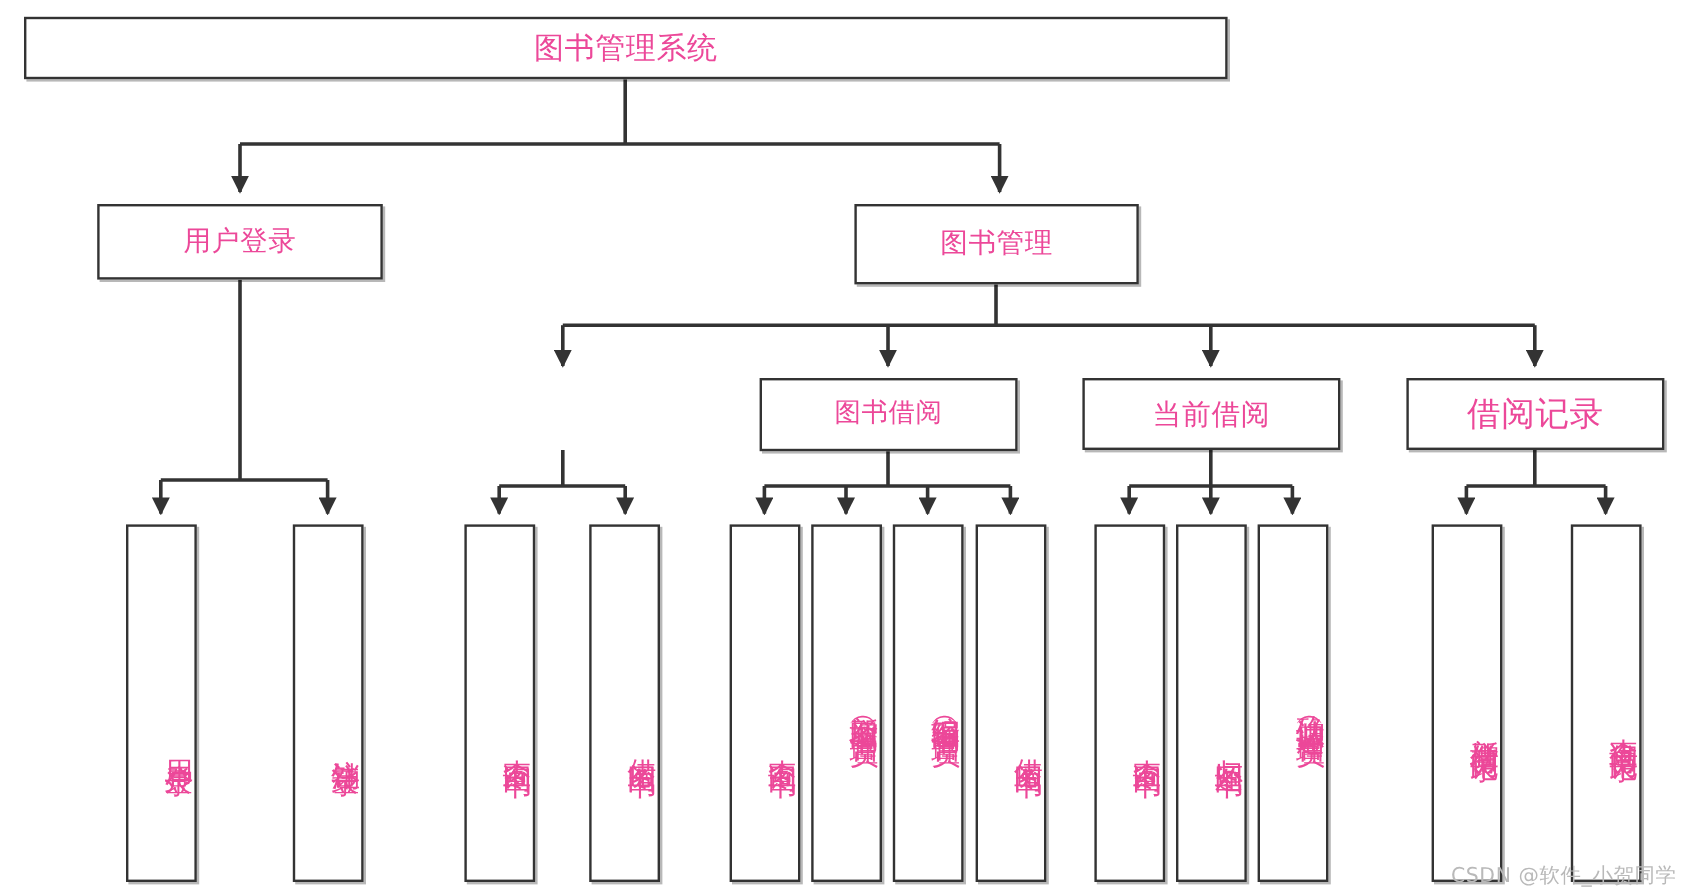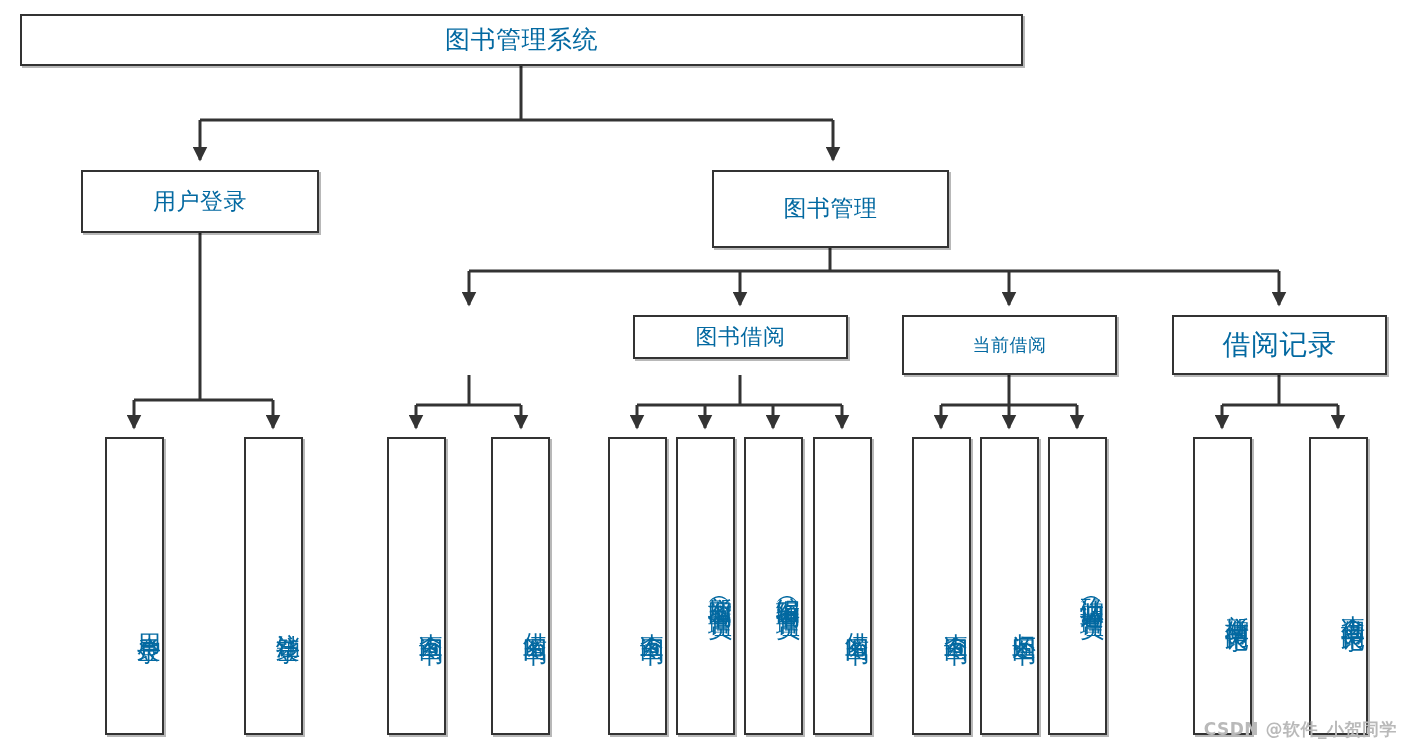--- a/index.html
+++ b/index.html
@@ -26,21 +26,21 @@
   }
   .node {
     position: absolute;
     box-sizing: border-box;
     background: #ffffff;
     border: 2px solid #333333;
     box-shadow: 2px 2px 0 rgba(0,0,0,0.28);
     display: flex;
     align-items: center;
     justify-content: center;
-    color: #0369a1;
+    color: #ec4899;
     z-index: 3;
   }
   .node.horizontal {
     writing-mode: horizontal-tb;
   }
   .node.vertical {
     writing-mode: vertical-rl;
     text-orientation: upright;
     align-items: flex-start;
     justify-content: center;
@@ -56,21 +56,20 @@
   }
   .watermark {
     position: absolute;
     right: 8px;
     bottom: 6px;
     font-size: 17px;
     color: #b9b9b9;
     letter-spacing: 0.5px;
     z-index: 5;
     white-space: nowrap;
-    font-weight: bold;
   }
 </style>
 </head>
 <body>
 
 <div id="canvas">
 
   <svg id="edges" viewBox="0 0 1405 747" xmlns="http://www.w3.org/2000/svg">
     <defs>
       <marker id="arrow" viewBox="0 0 10 10" refX="9" refY="5" markerWidth="5" markerHeight="5" orient="auto-start-reverse">
@@ -122,30 +121,30 @@
   </svg>
 
   <div class="node horizontal" style="left:20px; top:14px; width:1003px; height:52px; font-size:25px;">
     <span class="node-label">图书管理系统</span>
   </div>
 
   <div class="node horizontal" style="left:81px; top:170px; width:238px; height:63px; font-size:23px;">
     <span class="node-label">用户登录</span>
   </div>
 
-  <div class="node horizontal" style="left:712px; top:170px; width:237px; height:78px; font-size:23px;">
+  <div class="node horizontal" style="left:712px; top:170px; width:237px; height:67px; font-size:23px;">
     <span class="node-label">图书管理</span>
   </div>
 
 
-  <div class="node horizontal" style="left:633px; top:315px; width:215px; height:44px; font-size:22px;">
+  <div class="node horizontal" style="left:633px; top:315px; width:215px; height:61px; font-size:22px;">
     <span class="node-label">图书借阅</span>
   </div>
 
-  <div class="node horizontal" style="left:902px; top:315px; width:215px; height:60px; font-size:18px;">
+  <div class="node horizontal" style="left:902px; top:315px; width:215px; height:60px; font-size:24px;">
     <span class="node-label">当前借阅</span>
   </div>
 
   <div class="node horizontal" style="left:1172px; top:315px; width:215px; height:60px; font-size:28px;">
     <span class="node-label">借阅记录</span>
   </div>
 
   <div class="node vertical" style="left:105px; top:437px; width:59px; height:298px; font-size:24px; padding-top:68px;">
     <span class="node-label">用户登录</span>
   </div>

